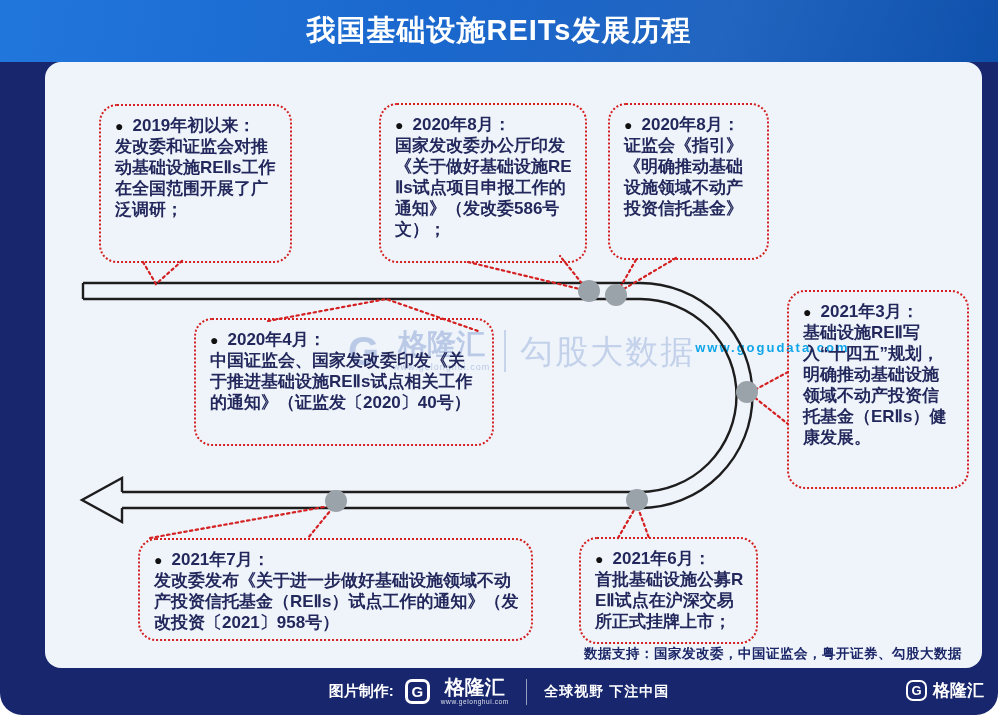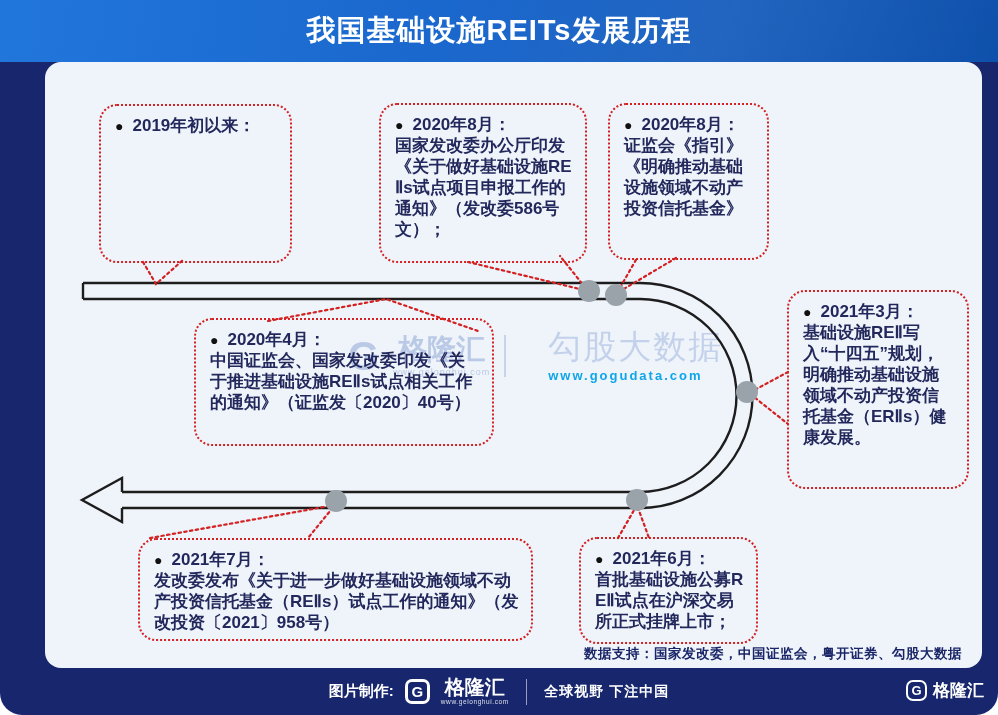--- a/index.html
+++ b/index.html
@@ -17,21 +17,21 @@
   
   .card{position:absolute;left:45px;top:62px;width:937px;height:606px;background:#eff4fb;border-radius:16px;}
 
   
   .watermark{position:absolute;left:348px;top:330px;display:flex;align-items:center;gap:14px;color:#bac9e6;}
   .wm-g{font-size:40px;font-weight:900;line-height:1;}
   .wm-brand{display:flex;flex-direction:column;align-items:center;line-height:1;}
   .wm-brand .n{font-size:29px;font-weight:700;}
   .wm-brand .u{font-size:9px;letter-spacing:1px;margin-top:4px;}
   .wm-div{width:2px;height:42px;background:#c6d3ea;}
-  .wm-gogu{display:flex;flex-direction:column;line-height:1;margin-left:28px;}
+  .wm-gogu{display:flex;line-height:1;}
   .wm-gogu .n{font-size:33px;font-weight:400;letter-spacing:2px;color:#c3d1ea;}
   .wm-gogu .u{font-size:13px;font-weight:700;letter-spacing:2px;margin-top:6px;color:#0ea5e9;}
 
   
   .overlay{position:absolute;left:0;top:0;width:998px;height:715px;}
 
   
   .box{position:absolute;box-sizing:border-box;border:2.5px dotted #d42020;border-radius:18px;
     padding:9px 12px 8px 14px;color:#23285c;font-weight:700;font-size:17px;line-height:1.24;
     word-break:break-all;background:transparent;}
@@ -112,20 +112,21 @@
       <circle cx="637" cy="500" r="11"></circle>
       <circle cx="336" cy="501" r="11"></circle>
     </g>
   </svg>
 
   <div class="box box1">
     <div class="head">
       <span class="bullet">●</span>
       <span>2019年初以来：</span>
     </div>
+    <div class="desc">发改委和证监会对推动基础设施REⅡs工作在全国范围开展了广泛调研；</div>
   </div>
 
   <div class="box box2">
     <div class="head">
       <span class="bullet">●</span>
       <span>2020年8月：</span>
     </div>
     <div class="desc">国家发改委办公厅印发《关于做好基础设施REⅡs试点项目申报工作的通知》（发改委586号文）；</div>
   </div>
 

